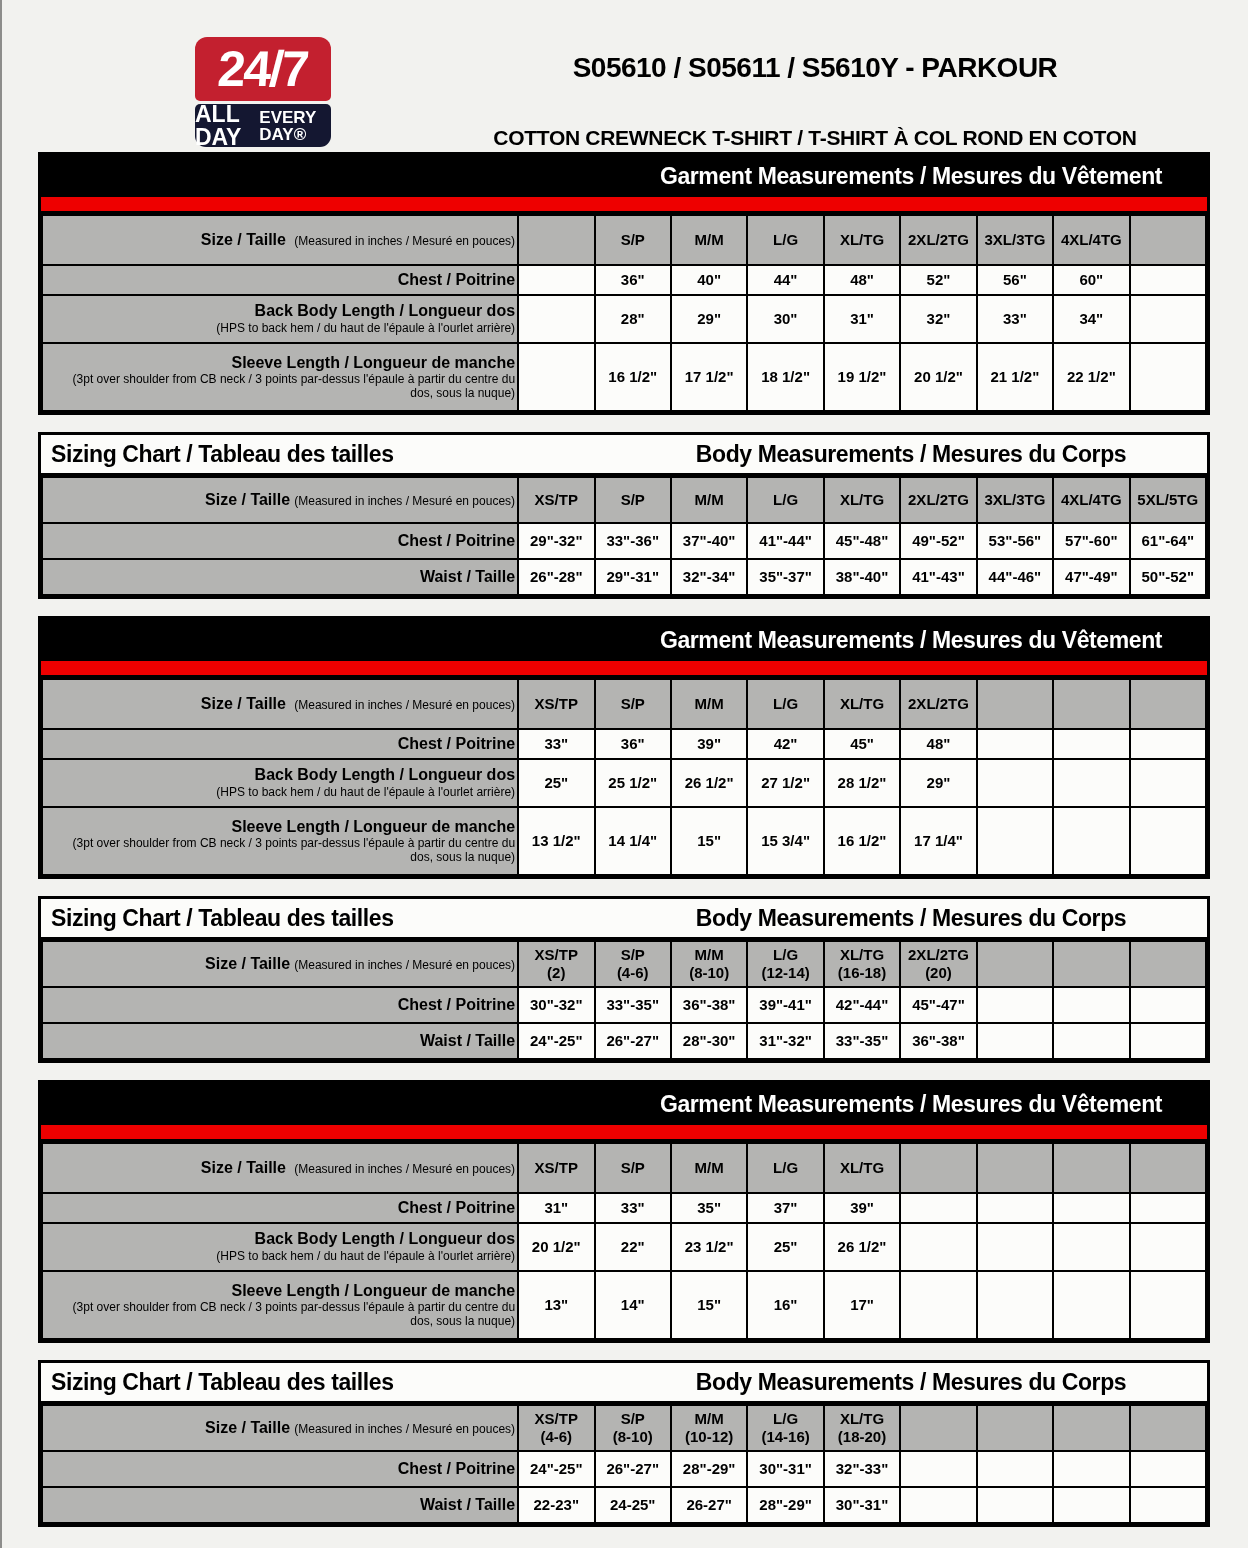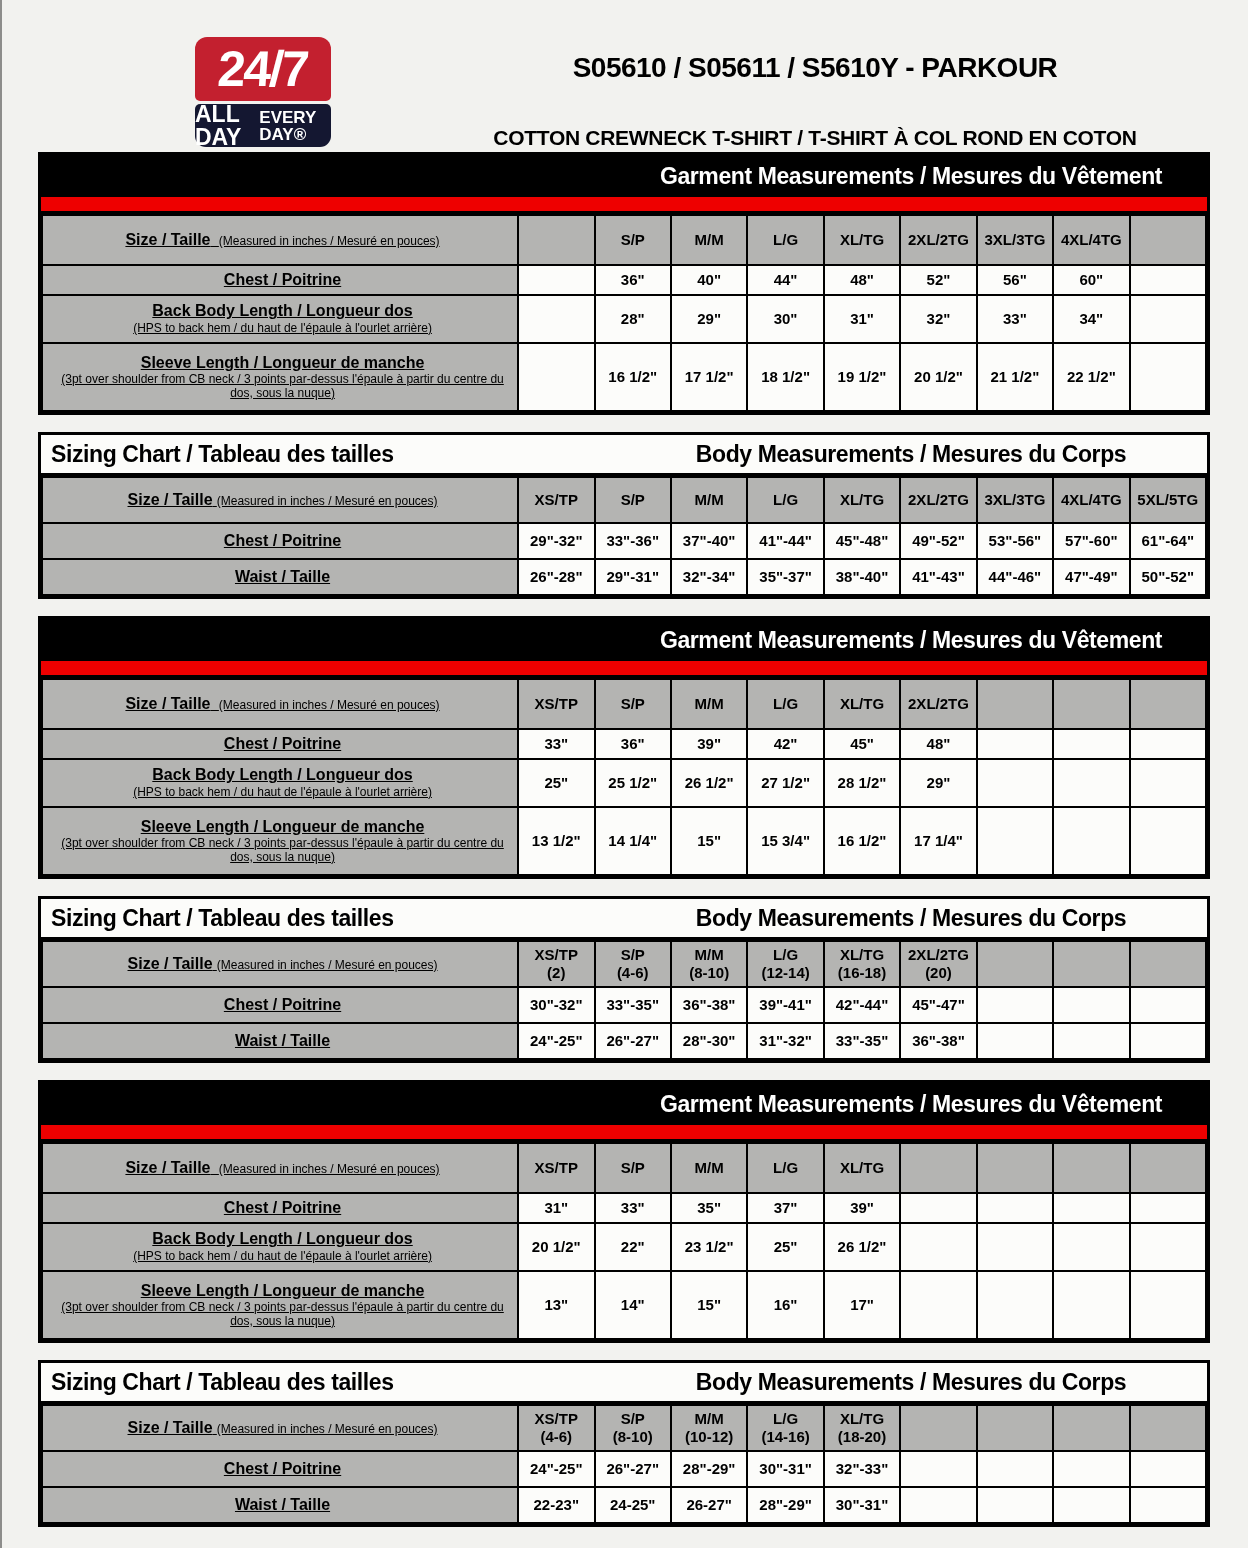--- a/index.html
+++ b/index.html
@@ -77,21 +77,21 @@
     border:2px solid #000;
     text-align:center;vertical-align:middle;
     font-weight:bold;font-size:15px;
     background:#fcfcfa;
     padding:0 2px;
     white-space:pre-line;line-height:1.2;
     overflow:hidden;
   }
   .tbl td.lbl{
     background:var(--cell-gray,#b4b4b2);
-    text-align:center;padding:2px 2px 2px 7px;white-space:normal;text-decoration:underline;
+    text-align:right;padding:2px 2px 2px 7px;white-space:normal;
   }
   .tbl tr.gray-row td{background:var(--cell-gray,#b4b4b2);}
   .lbl-main{font-size:16px;font-weight:bold;line-height:1.15;display:inline;}
   .lbl-note{font-size:12px;font-weight:normal;line-height:1.15;display:inline;}
   .lbl-note.block{display:block;margin-top:1px;}
   .rg-size{height:50px;}
   .rg-chest{height:30px;}
   .rg-back{height:48px;}
   .rg-sleeve{height:68px;margin-left:28px;}
   .rb-size{height:46px;}

